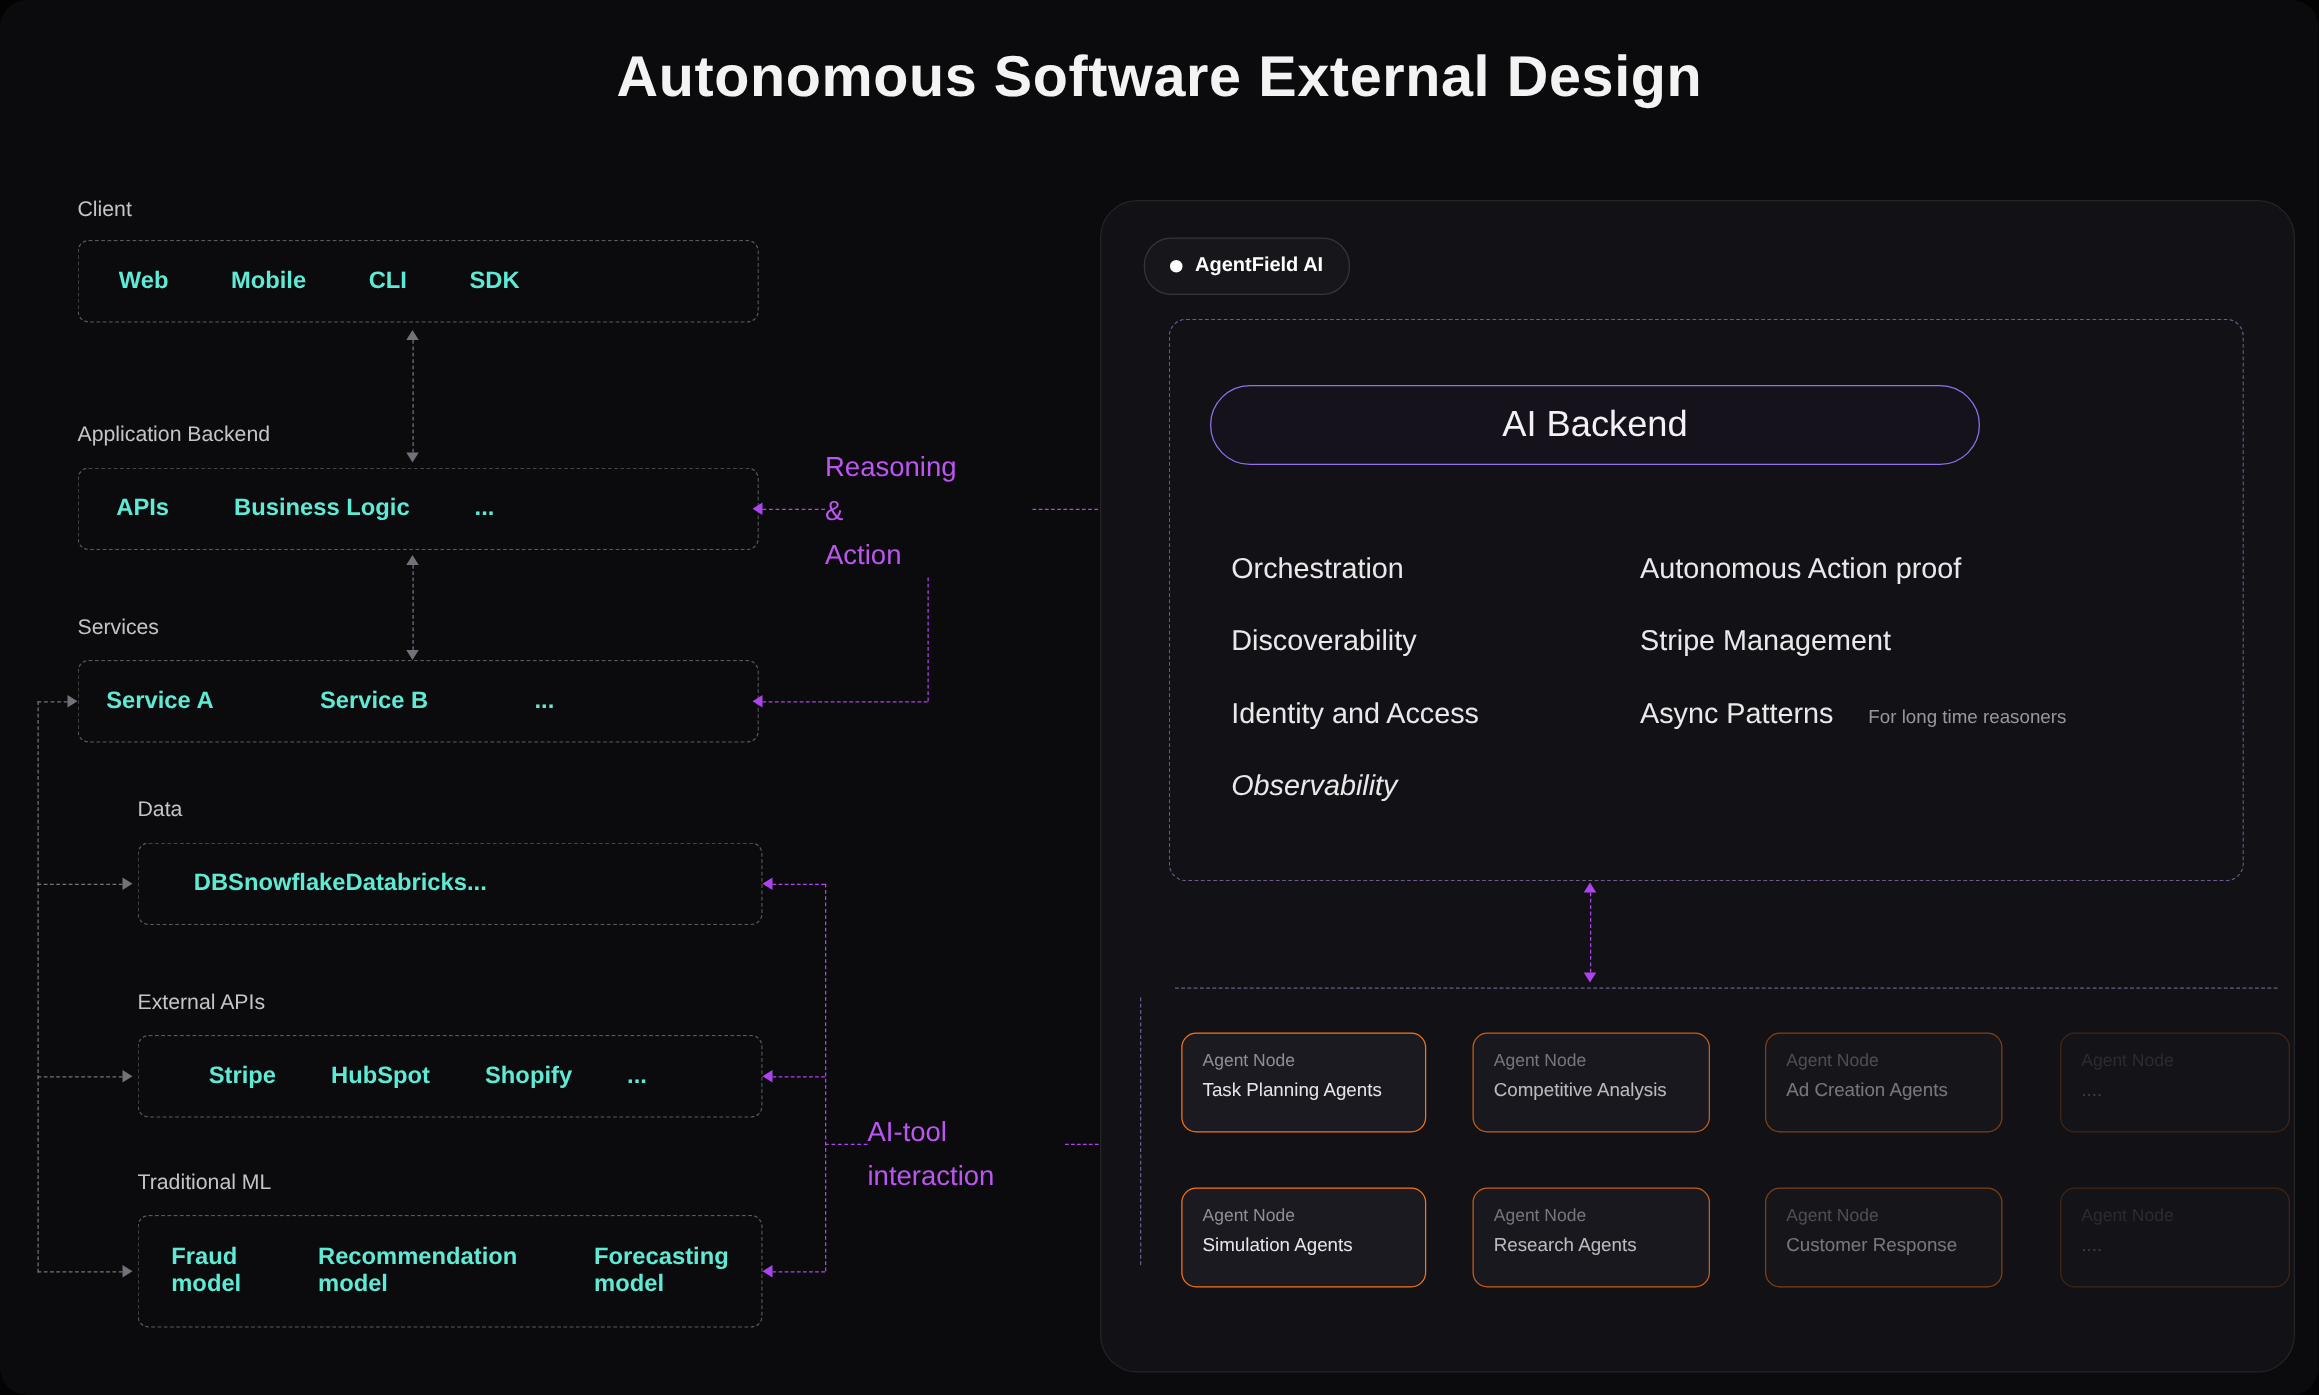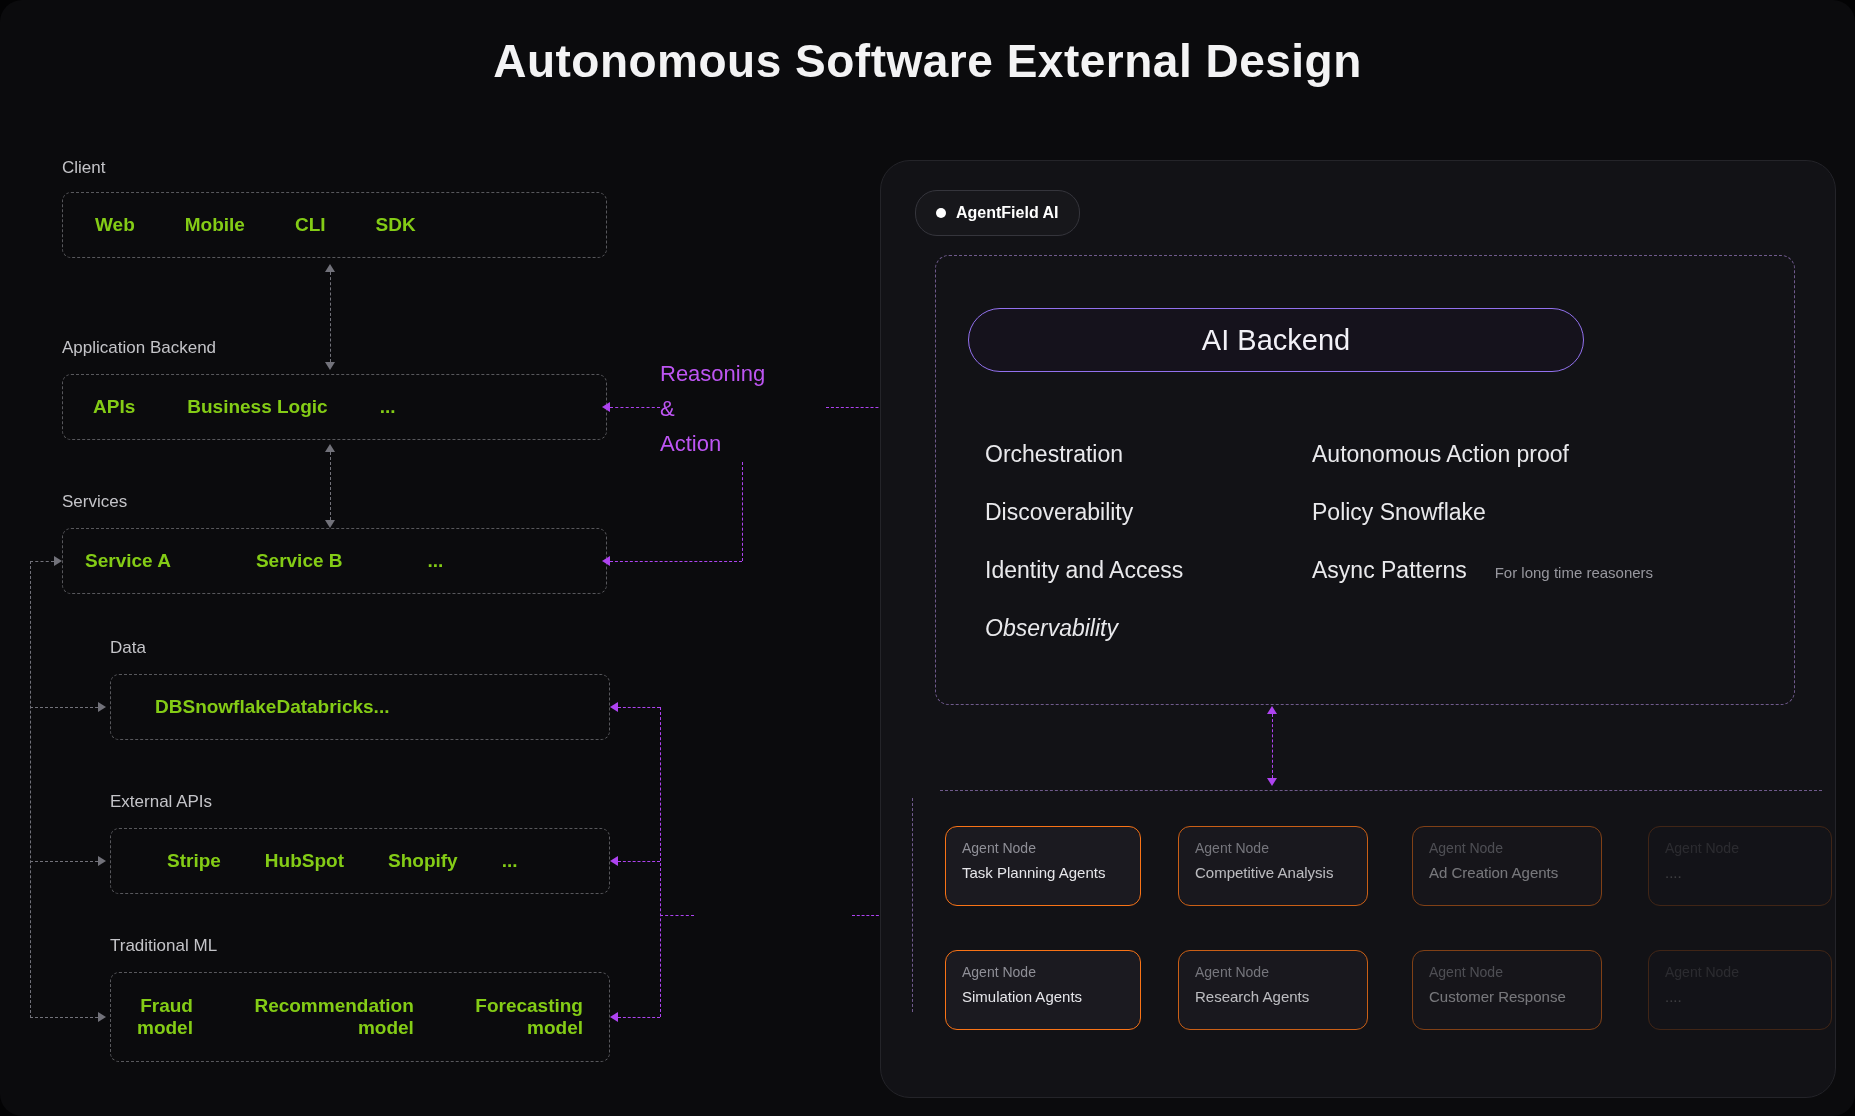--- a/index.html
+++ b/index.html
@@ -2,21 +2,21 @@
 <html><head>
 <meta charset="utf-8">
 <style>
   html,body{margin:0;padding:0;background:#030304;}
   body{font-family:"Liberation Sans","DejaVu Sans",sans-serif;}
   .stage{position:relative;width:1855px;height:1116px;margin:0 auto;background:#0b0b0d;border-radius:22px;overflow:hidden;
          --gray:#72727a;--purple:#ae43f0;--pdash:#6f5a8c;--dash:#58585c;}
   .title{position:absolute;top:34px;left:0;right:0;text-align:center;font-size:46px;font-weight:700;color:#f3f3f4;letter-spacing:.5px;}
   .lbl{position:absolute;font-size:17px;color:#c4c4c8;}
   .dbox{position:absolute;display:flex;align-items:center;border:1.6px dashed var(--dash);border-radius:9px;box-sizing:border-box;}
-  .dbox .it{font-size:19px;font-weight:600;color:#84cc16;white-space:pre-line;text-align:right;line-height:22px;}
+  .dbox .it{font-size:19px;font-weight:600;color:#5eead4;white-space:pre-line;text-align:left;line-height:22px;}
   .hline{position:absolute;border-top:1.6px dashed var(--c);height:0;}
   .vline{position:absolute;border-left:1.6px dashed var(--c);width:0;}
   .gray{--c:var(--gray);} .purple{--c:var(--purple);} .pdash{--c:var(--pdash);}
   .ah{position:absolute;width:0;height:0;border:5px solid transparent;}
   .ah.r{border-left:8px solid var(--c);border-right:0;}
   .ah.l{border-right:8px solid var(--c);border-left:0;}
   .ah.u{border-bottom:8px solid var(--c);border-top:0;}
   .ah.d{border-top:8px solid var(--c);border-bottom:0;}
   .ptext{position:absolute;color:#bd55f2;font-size:22px;text-align:left;line-height:35px;font-weight:500;}
   .panel{position:absolute;left:880px;top:160px;width:956px;height:938px;background:#121216;border:1px solid #242429;border-radius:30px;box-sizing:border-box;}
@@ -121,20 +121,24 @@
   <div class="ah l purple" style="left:602px;top:556px;"></div>
 
   <div class="vline purple" style="left:660px;top:707px;height:310px;"></div>
   <div class="hline purple" style="left:618px;top:707px;width:42px;"></div>
   <div class="ah l purple" style="left:610px;top:702px;"></div>
   <div class="hline purple" style="left:618px;top:861px;width:42px;"></div>
   <div class="ah l purple" style="left:610px;top:856px;"></div>
   <div class="hline purple" style="left:618px;top:1017px;width:42px;"></div>
   <div class="ah l purple" style="left:610px;top:1012px;"></div>
   <div class="hline purple" style="left:660px;top:915px;width:34px;"></div>
+  <div class="ptext" style="left:694px;top:888px;width:158px;">
+    <div>AI-tool</div>
+    <div>interaction</div>
+  </div>
   <div class="hline purple" style="left:852px;top:915px;width:46px;"></div>
   <div class="ah r purple" style="left:898px;top:910px;"></div>
 
   <div class="panel"></div>
 
   <div class="badge">
     <span class="dot"></span>
     <span class="btxt">AgentField AI</span>
   </div>
 
@@ -146,21 +150,21 @@
 
   <div class="feat" style="left:985px;top:441px;">Orchestration</div>
   <div class="feat" style="left:985px;top:499px;">Discoverability</div>
   <div class="feat" style="left:985px;top:557px;">Identity and Access</div>
   <div class="feat" style="left:985px;top:615px;font-style:italic;">Observability</div>
 
   <div class="feat frow" style="left:1312px;top:441px;">
     <span>Autonomous Action proof</span>
   </div>
   <div class="feat frow" style="left:1312px;top:499px;">
-    <span>Policy Snowflake</span>
+    <span>Stripe Management</span>
   </div>
   <div class="feat frow" style="left:1312px;top:557px;">
     <span>Async Patterns</span>
     <span class="fnote">For long time reasoners</span>
   </div>
 
   <div class="vline purple" style="left:1272px;top:714px;height:64px;"></div>
   <div class="ah u purple" style="left:1267px;top:706px;"></div>
   <div class="ah d purple" style="left:1267px;top:778px;"></div>
 

